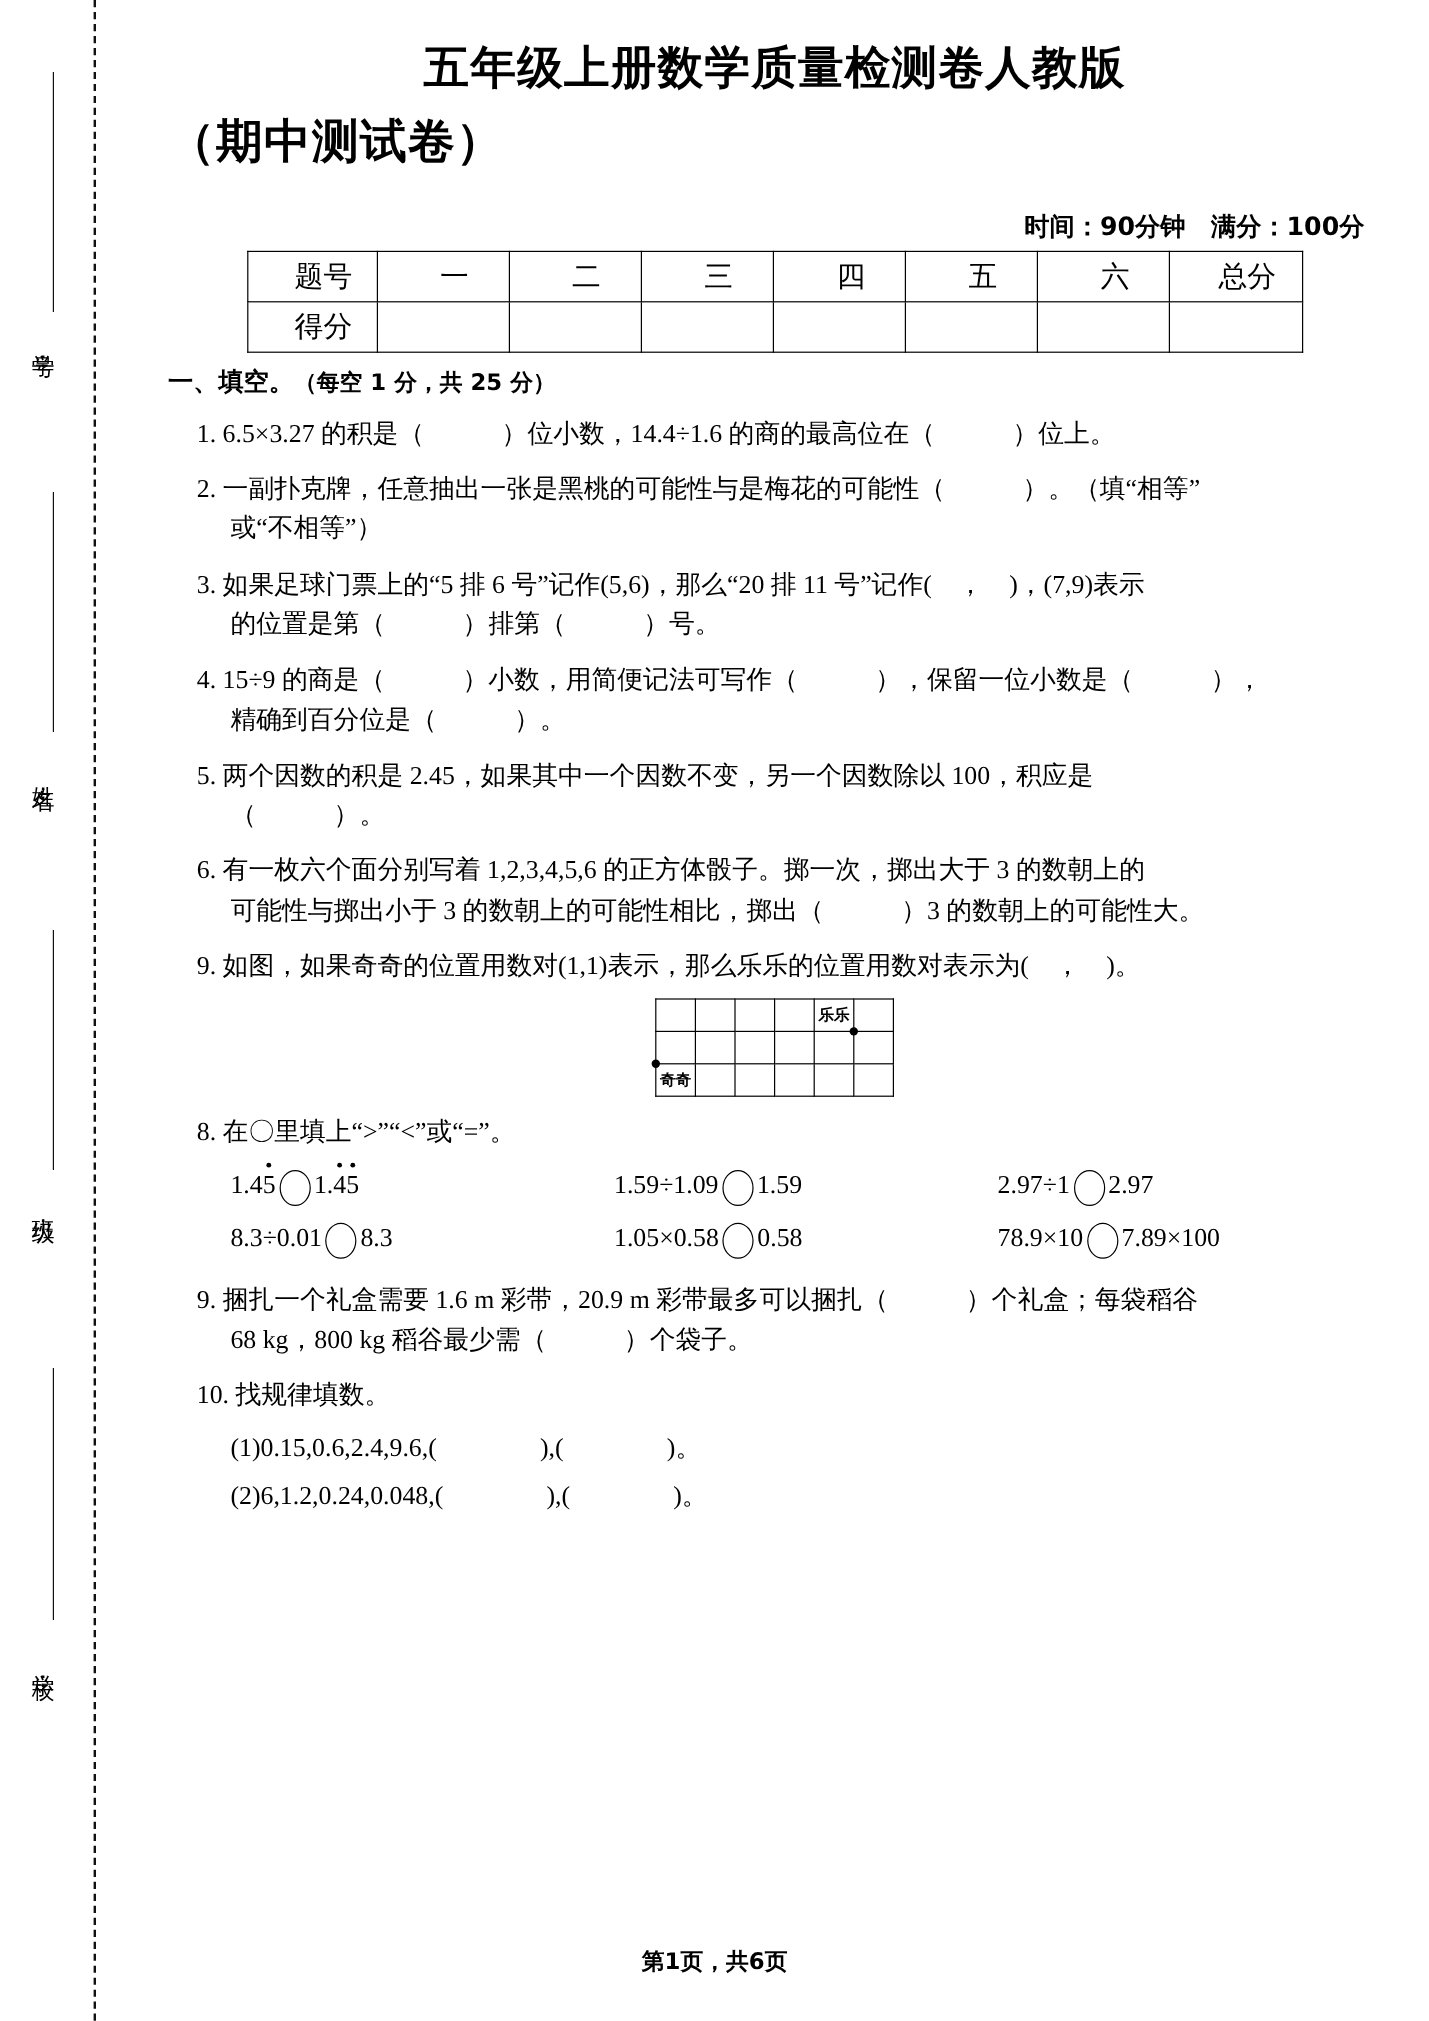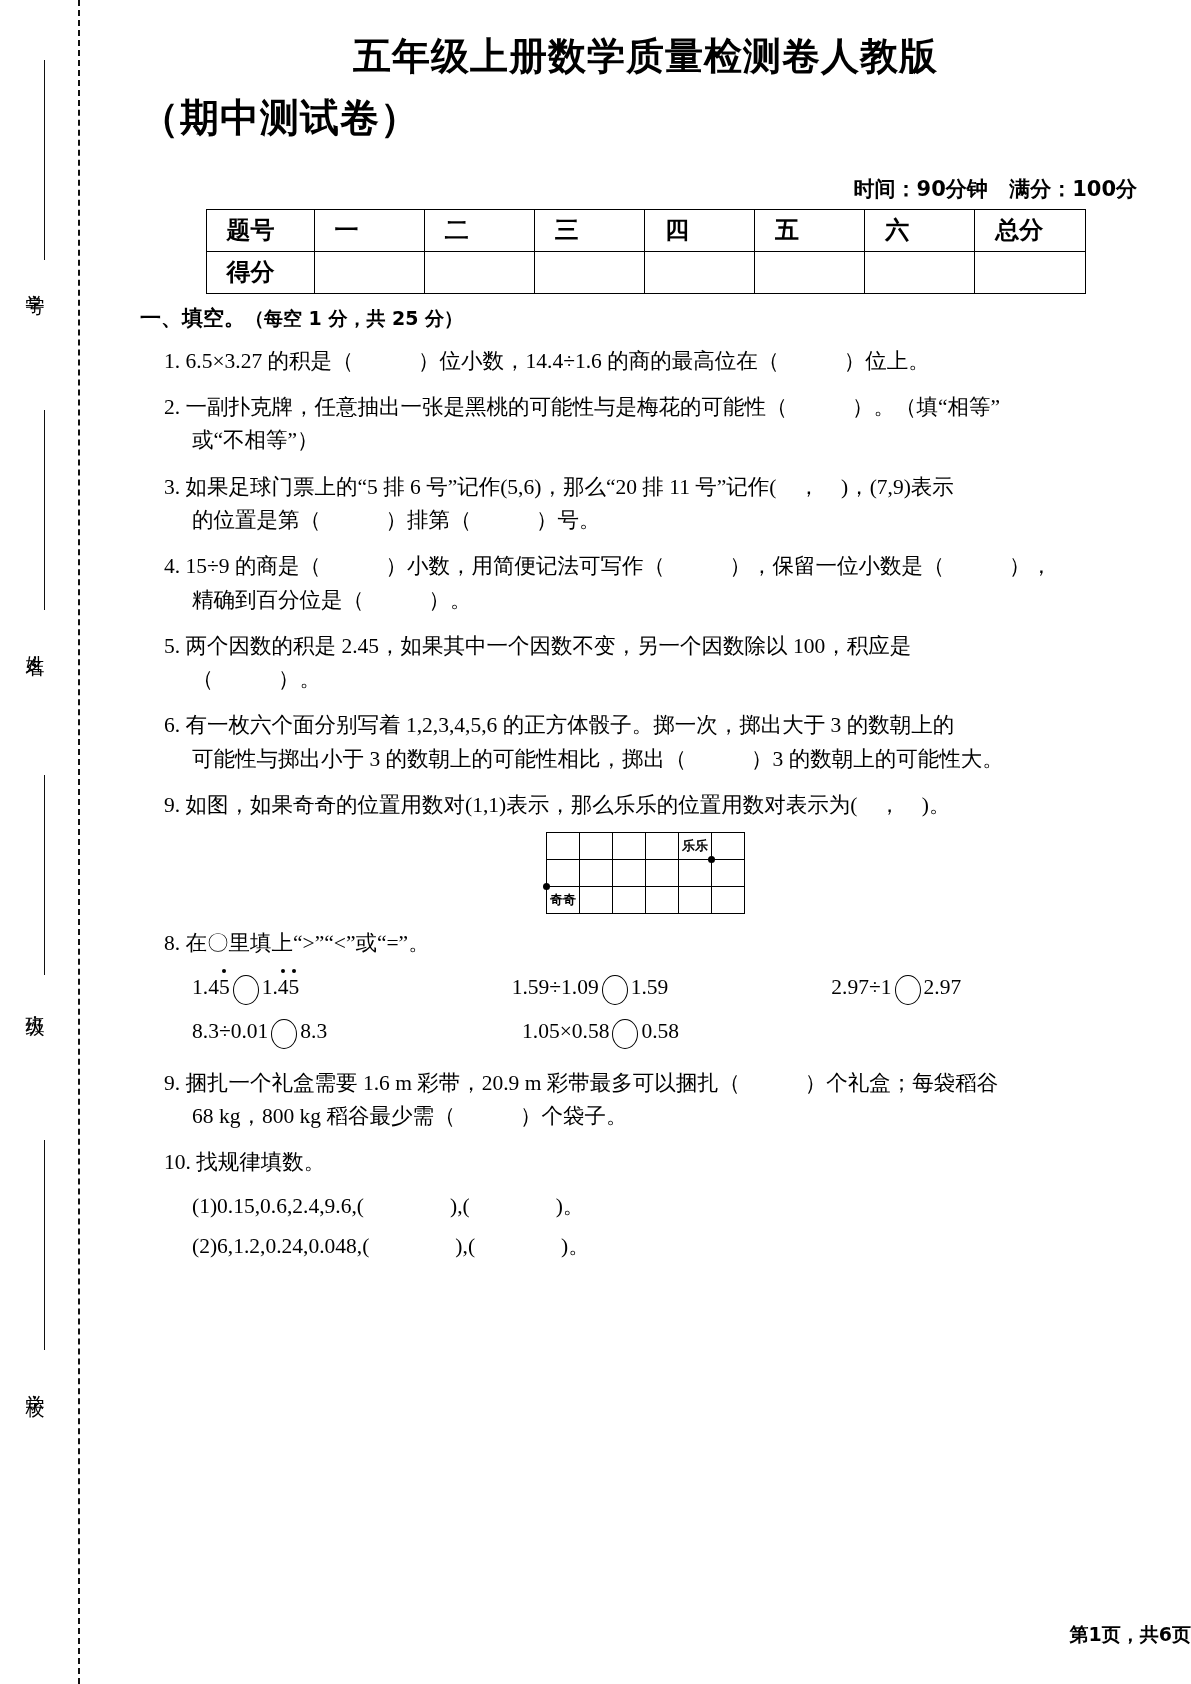--- a/index.html
+++ b/index.html
@@ -83,22 +83,23 @@
 
   table.score-table {
     margin: 6px auto 0 auto;
     border-collapse: collapse;
     width: 880px;
     table-layout: fixed;
   }
   table.score-table td {
     border: 1.6px solid #000;
     height: 42px;
+    text-align: center;
     font-size: 24px;
-    font-weight: bold;
+    font-weight: normal;
     font-family: "DejaVu Sans", "Liberation Sans", sans-serif;
     padding-left: 20px;
   }
   table.score-table td.hdr { width: 108px; }
 
   .section-head {
     margin-top: 10px;
     font-size: 21px;
     font-weight: bold;
     font-family: "DejaVu Sans", "Liberation Sans", sans-serif;
@@ -177,21 +178,21 @@
     margin: 0 3px;
     vertical-align: middle;
   }
 
   .q10-sub { padding-left: 52px; margin-top: 11px; font-size: 21.5px; }
 
   .footer {
     position: absolute;
     left: 0; right: 0;
     bottom: 36px;
-    text-align: right;
+    text-align: center;
     font-size: 19px;
     font-weight: bold;
     font-family: "DejaVu Sans", "Liberation Sans", sans-serif;
   }
 </style>
 </head>
 <body>
 
 <div class="margin-strip">
   <div class="margin-labels">
@@ -330,20 +331,25 @@
     <div class="cmp-item">
       <span>8.3÷0.01</span>
       <span class="circle"></span>
       <span>8.3</span>
     </div>
     <div class="cmp-item">
       <span>1.05×0.58</span>
       <span class="circle"></span>
       <span>0.58</span>
     </div>
+    <div class="cmp-item">
+      <span>78.9×10</span>
+      <span class="circle"></span>
+      <span>7.89×100</span>
+    </div>
   </div>
 
   <div class="q" style="margin-top:18px;">
     <span>9. 捆扎一个礼盒需要 1.6 m 彩带，20.9 m 彩带最多可以捆扎（　　　）个礼盒；每袋稻谷</span>
     <span class="cont">68 kg，800 kg 稻谷最少需（　　　）个袋子。</span>
   </div>
 
   <div class="q">10. 找规律填数。</div>
   <div class="q10-sub">(1)0.15,0.6,2.4,9.6,(　　　　),(　　　　)。</div>
   <div class="q10-sub">(2)6,1.2,0.24,0.048,(　　　　),(　　　　)。</div>

